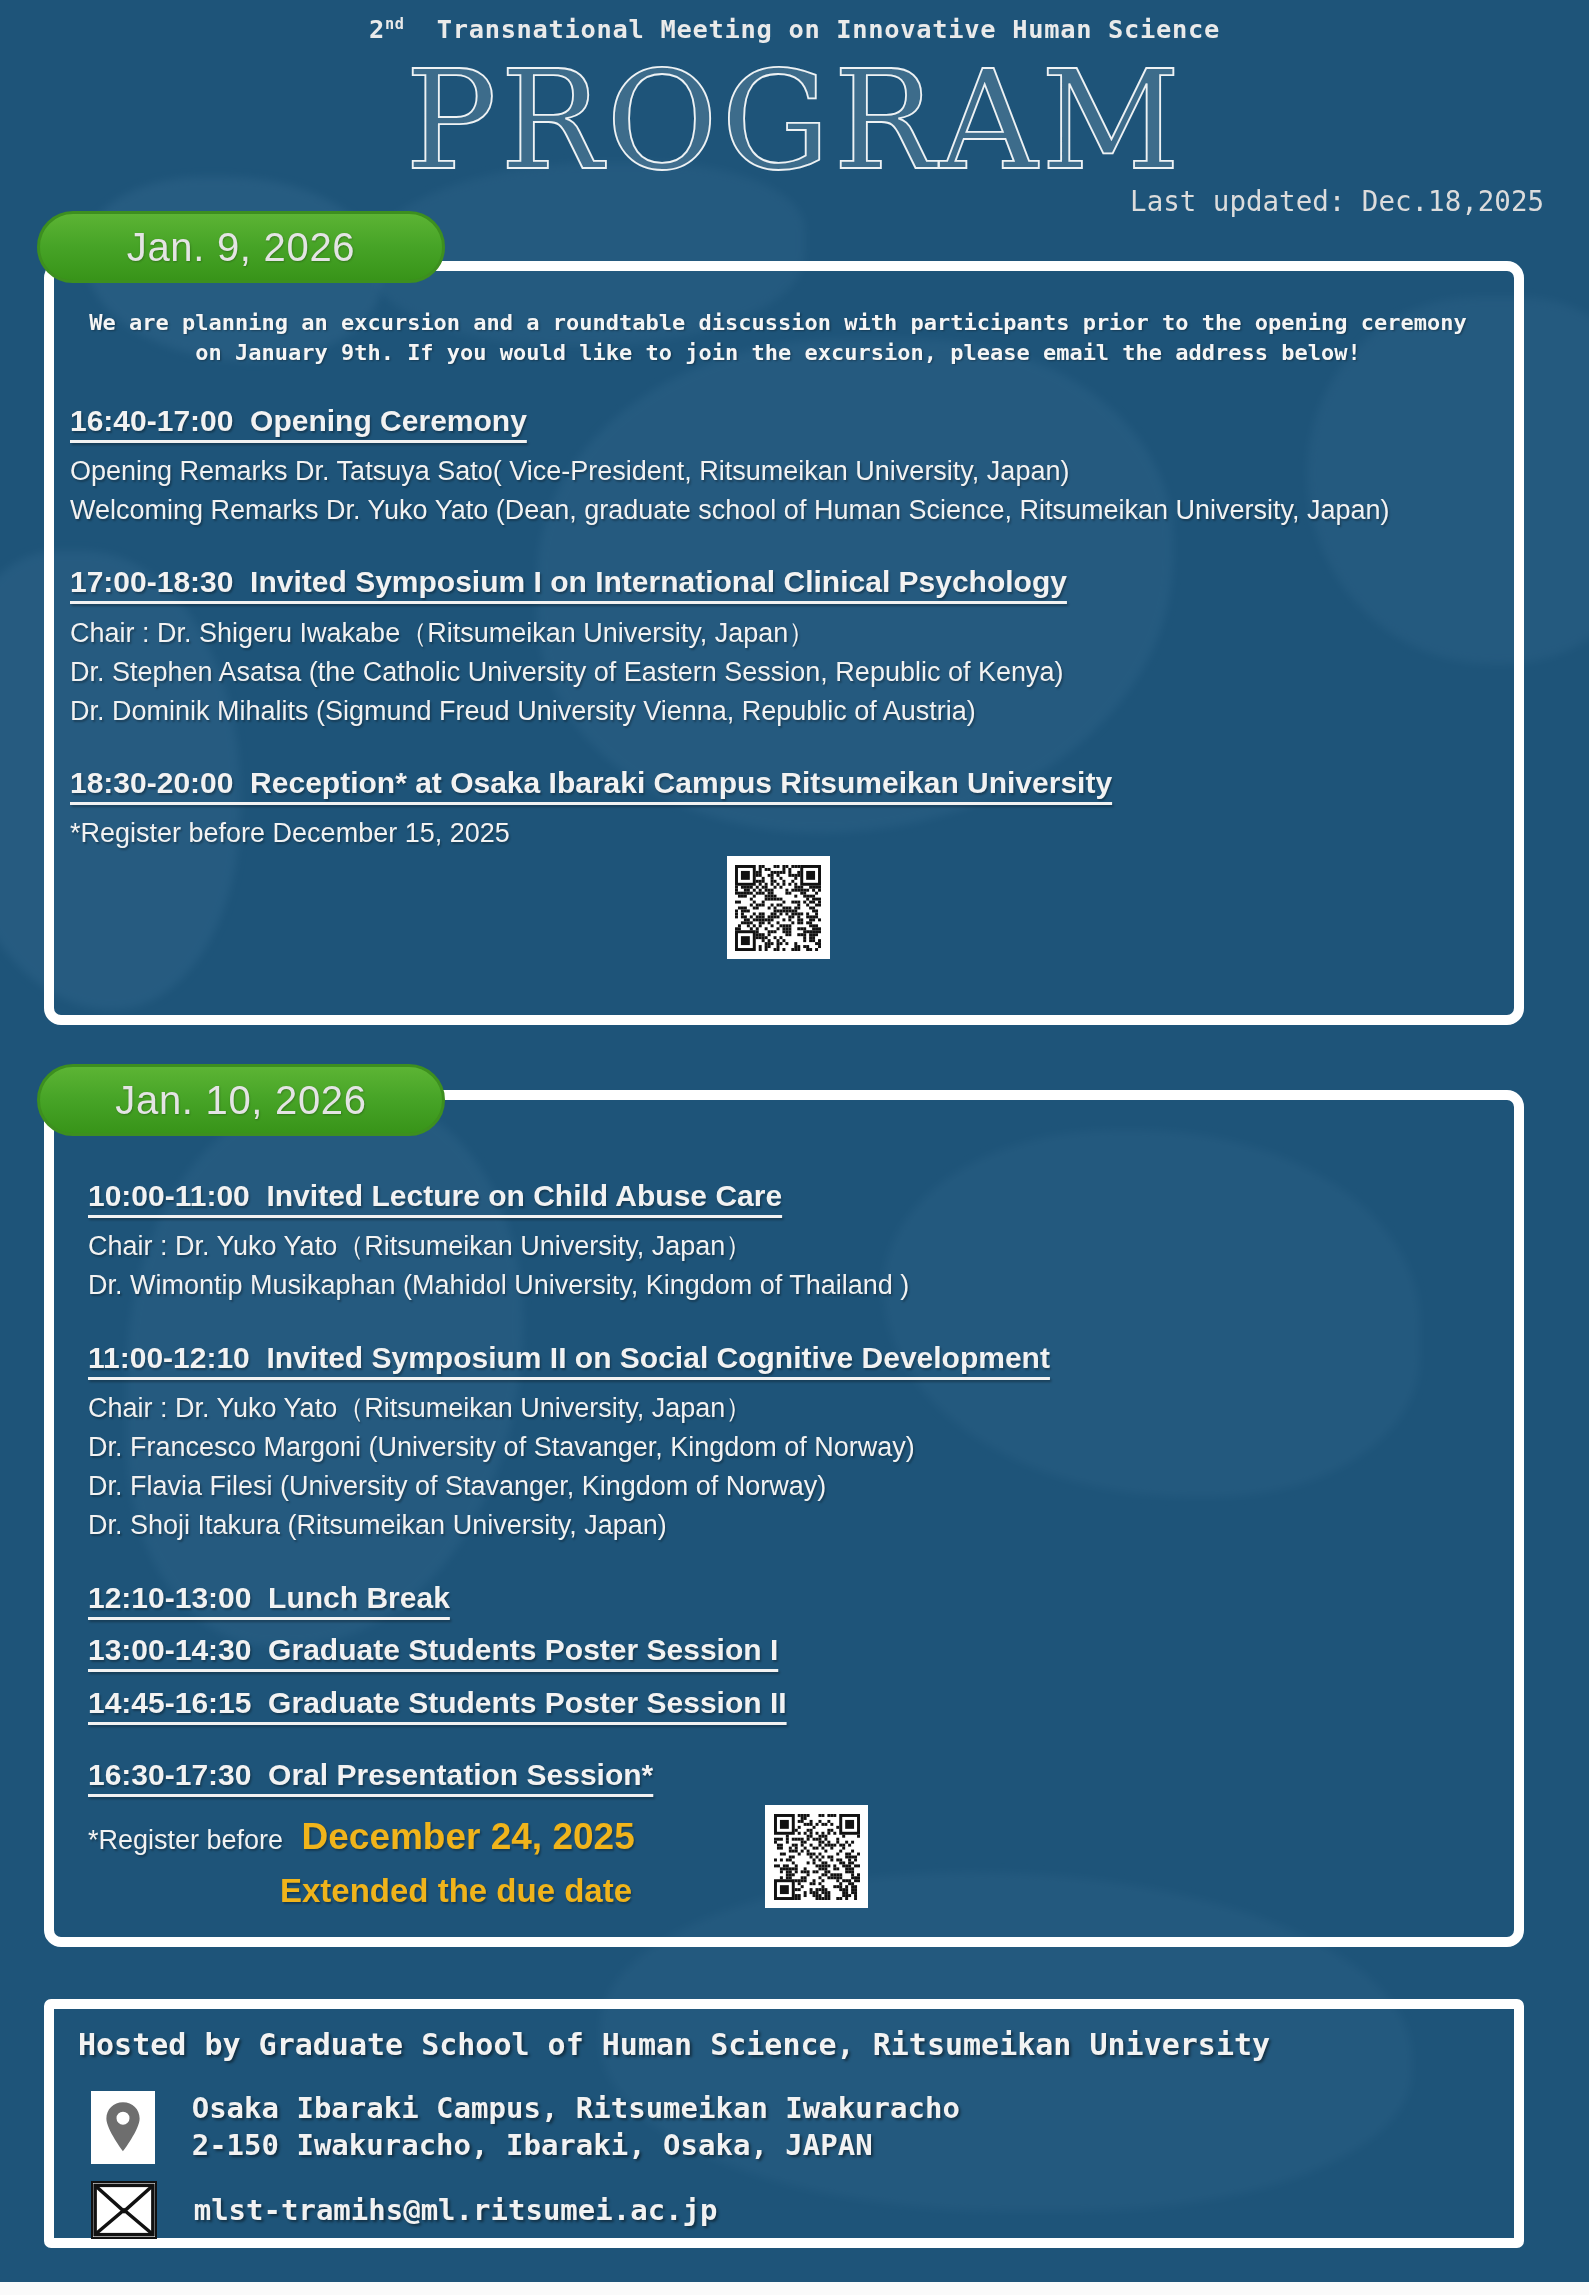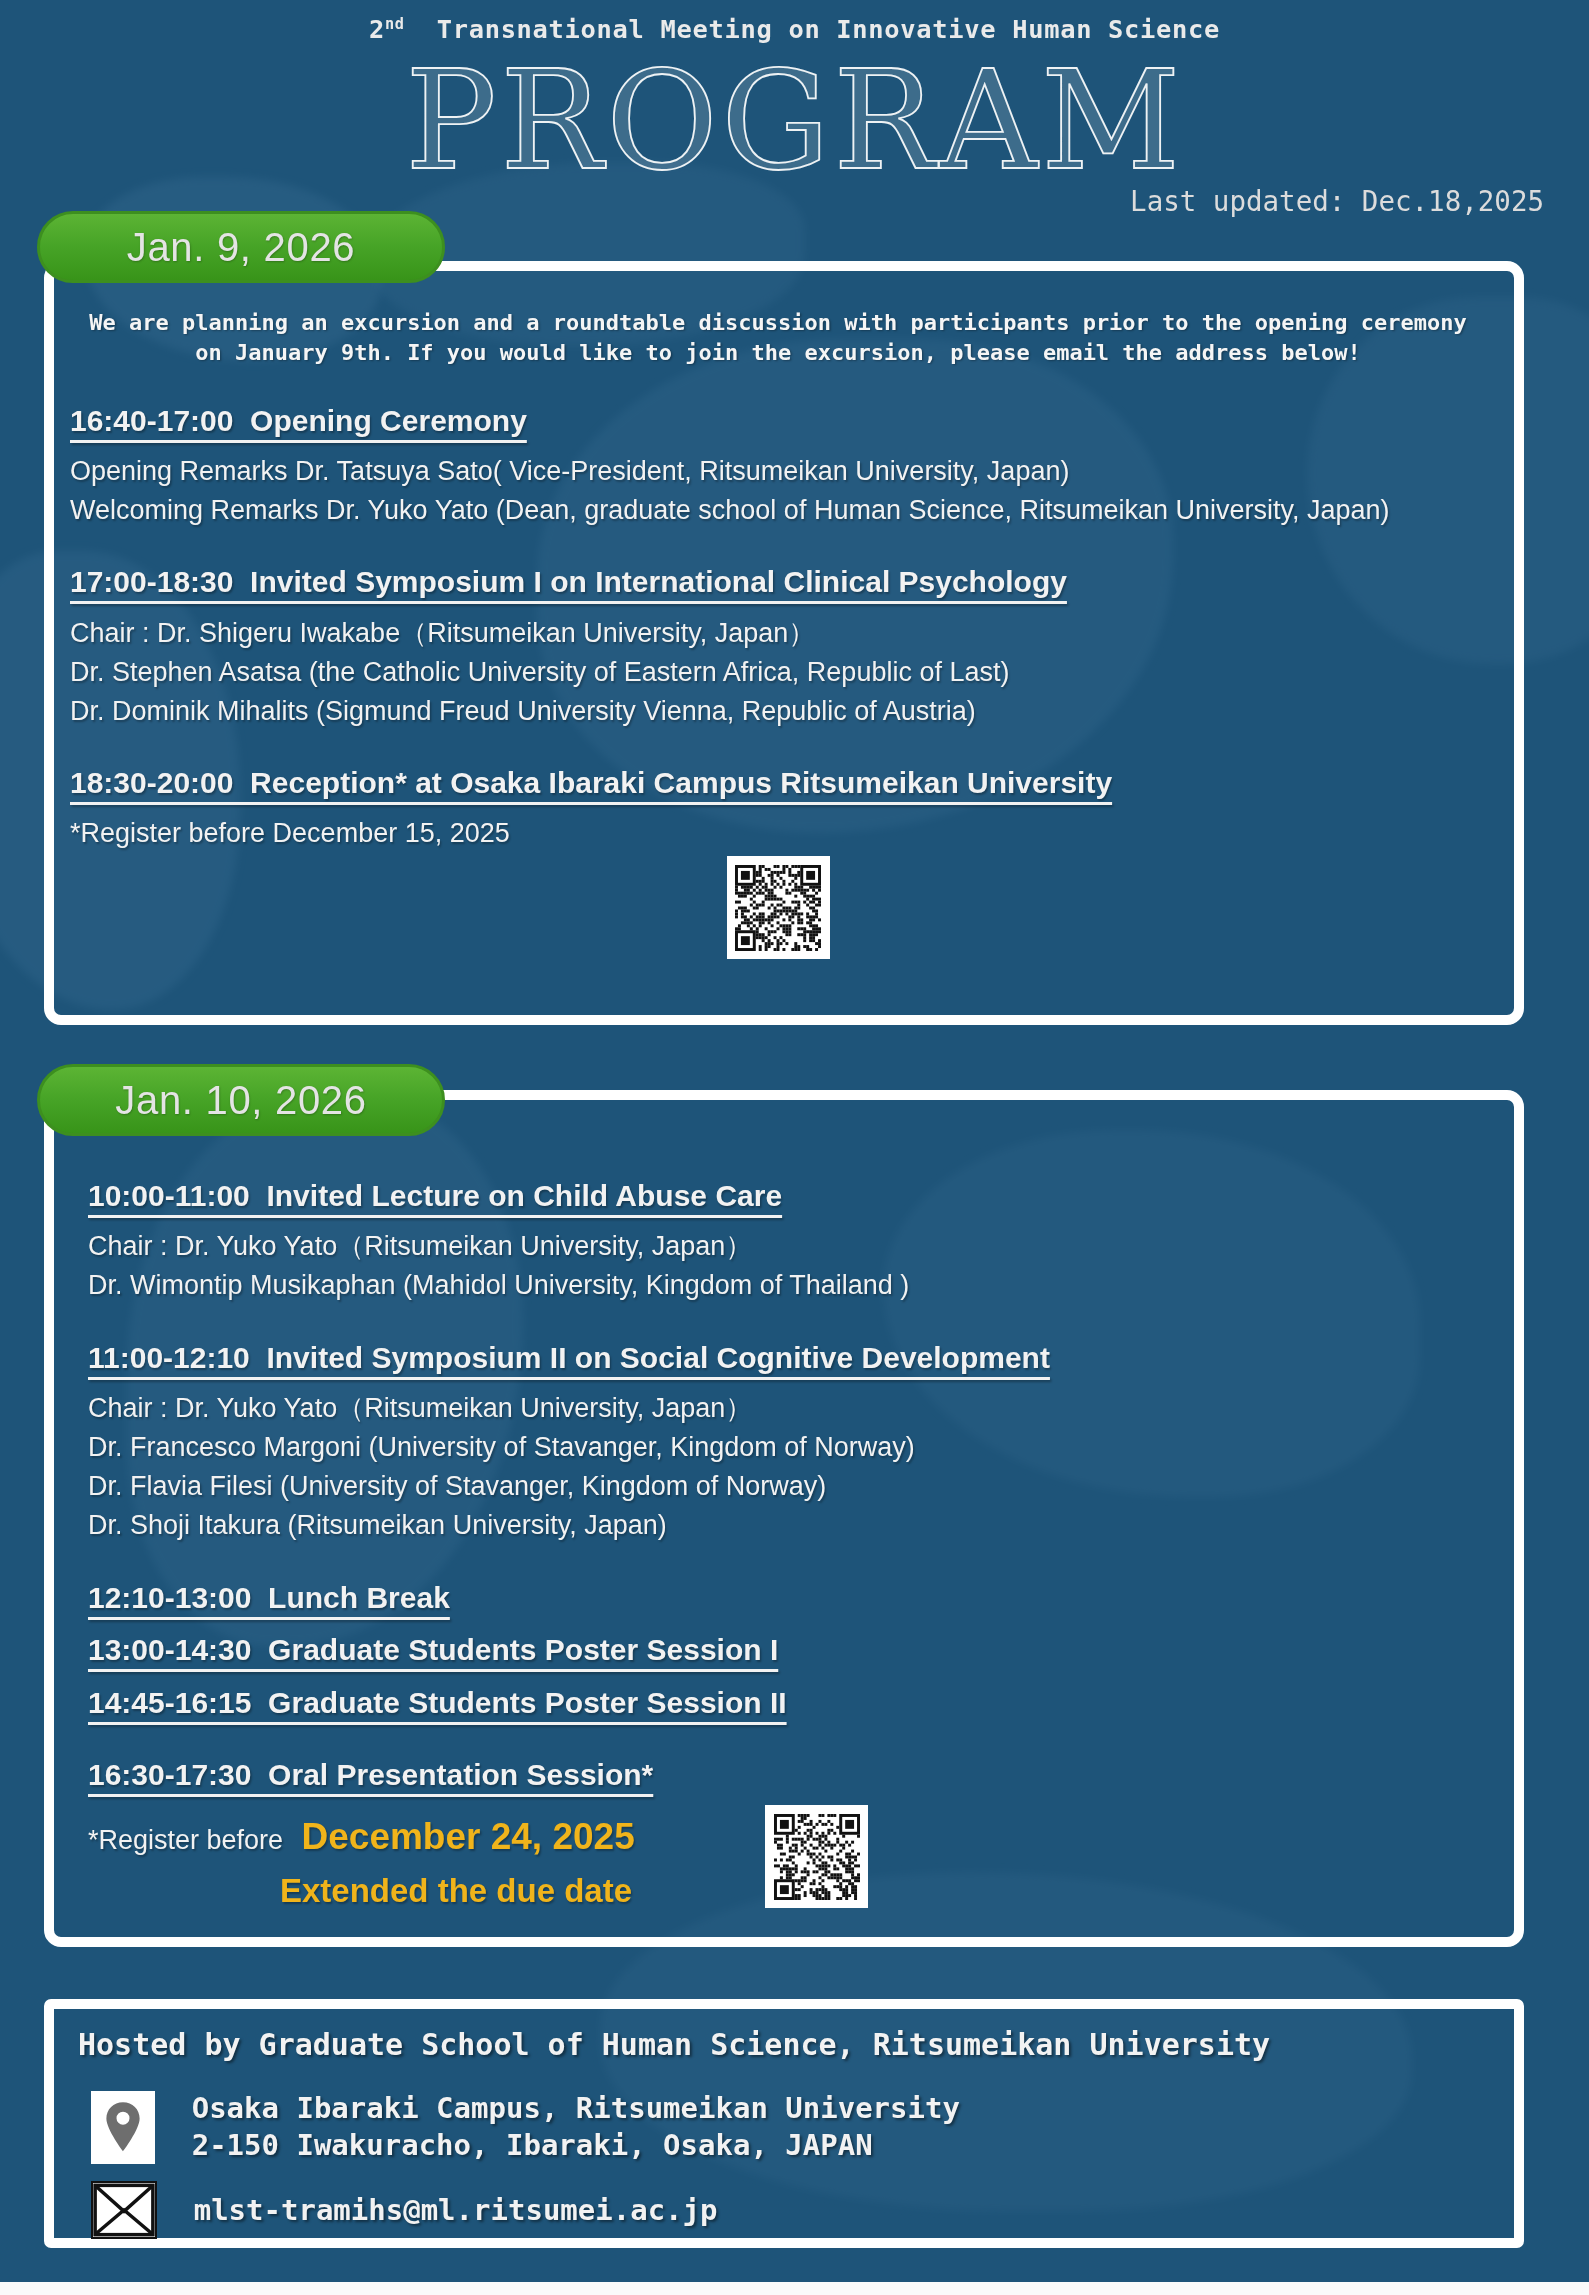--- a/index.html
+++ b/index.html
@@ -152,21 +152,21 @@
 
     <div class="session">
       <div><span class="session-heading">16:40-17:00  Opening Ceremony</span></div>
       <div class="session-line">Opening Remarks Dr. Tatsuya Sato( Vice-President, Ritsumeikan University, Japan)</div>
       <div class="session-line">Welcoming Remarks Dr. Yuko Yato (Dean, graduate school of Human Science, Ritsumeikan University, Japan)</div>
     </div>
 
     <div class="session">
       <div><span class="session-heading">17:00-18:30  Invited Symposium I on International Clinical Psychology</span></div>
       <div class="session-line">Chair : Dr. Shigeru Iwakabe（Ritsumeikan University, Japan）</div>
-      <div class="session-line">Dr. Stephen Asatsa (the Catholic University of Eastern Africa, Republic of Last)</div>
+      <div class="session-line">Dr. Stephen Asatsa (the Catholic University of Eastern Session, Republic of Kenya)</div>
       <div class="session-line">Dr. Dominik Mihalits (Sigmund Freud University Vienna, Republic of Austria)</div>
     </div>
 
     <div class="session">
       <div><span class="session-heading">18:30-20:00  Reception* at Osaka Ibaraki Campus Ritsumeikan University</span></div>
       <div class="session-line">*Register before December 15, 2025</div>
       <div class="qr qr-center"><svg class="qr-svg" width="86" height="86" viewBox="0 0 116 116">
             <rect x="0" y="0" width="28" height="28" fill="#111"></rect>
             <rect x="4" y="4" width="20" height="20" fill="#fff"></rect>
             <rect x="8" y="8" width="12" height="12" fill="#111"></rect>
@@ -854,21 +854,21 @@
 
   <div class="footer-card">
     <div class="hosted">Hosted by Graduate School of Human Science, Ritsumeikan University</div>
 
     <div class="contact-row">
       <div class="icon-tile pin-tile">
         <svg width="38" height="55" viewBox="0 0 24 34">
           <path d="M12 1 C6 1 1.5 5.5 1.5 11.3 C1.5 18.2 12 32 12 32 C12 32 22.5 18.2 22.5 11.3 C22.5 5.5 18 1 12 1 Z M12 15.2 A4.1 4.1 0 1 1 12 7 A4.1 4.1 0 0 1 12 15.2 Z" fill="#6e6e6e"></path>
         </svg>
       </div>
-      <div class="contact-text"><span>Osaka Ibaraki Campus, Ritsumeikan University</span><br><span>2-150 Iwakuracho, Ibaraki, Osaka, JAPAN</span></div>
+      <div class="contact-text"><span>Osaka Ibaraki Campus, Ritsumeikan Iwakuracho</span><br><span>2-150 Iwakuracho, Ibaraki, Osaka, JAPAN</span></div>
     </div>
 
     <div class="contact-row">
       <div class="icon-tile mail-tile">
         <svg width="62" height="54" viewBox="0 0 88 76">
           <rect x="3" y="3" width="82" height="70" fill="#ffffff" stroke="#111" stroke-width="5"></rect>
           <path d="M5 5 L44 40 L83 5" fill="none" stroke="#111" stroke-width="5"></path>
           <path d="M5 71 L44 38 L83 71" fill="none" stroke="#111" stroke-width="5"></path>
         </svg>
       </div>

